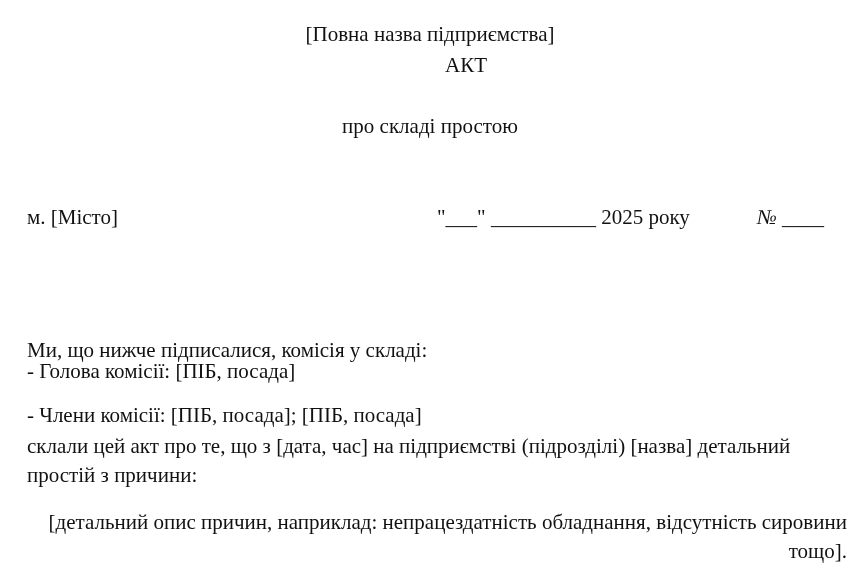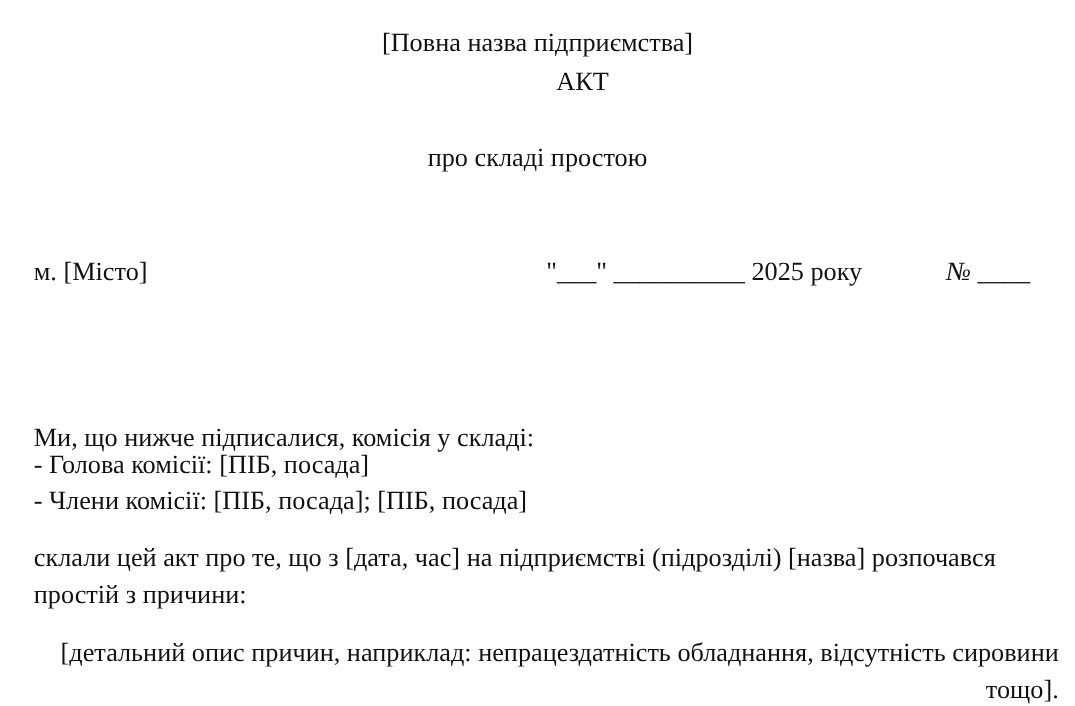--- a/index.html
+++ b/index.html
@@ -18,16 +18,16 @@
 <div class="line center" style="top:22px;">[Повна назва підприємства]</div>
 <div class="line center" style="top:53px;padding-left:36px;">АКТ</div>
 <div class="line center" style="top:114px;">про складі простою</div>
 
 <div class="line" style="left:27px; top:205px;text-align:center;">м. [Місто]</div>
 <div class="line" style="left:437px; top:205px;">"___" __________ 2025 року</div>
 <div class="line" style="left:757px; top:205px;font-style:italic;">№ ____</div>
 
 <div class="line" style="left:27px; top:297px;margin-top:41px;">Ми, що нижче підписалися, комісія у складі:</div>
 <div class="line" style="left:27px; top:343px;margin-top:16px;">- Голова комісії: [ПІБ, посада]</div>
-<div class="line" style="left:27px; top:388px;">- Члени комісії: [ПІБ, посада]; [ПІБ, посада]</div>
+<div class="line" style="left:27px; top:403px;">- Члени комісії: [ПІБ, посада]; [ПІБ, посада]</div>
 
-<div class="para" style="top:432px;">склали цей акт про те, що з [дата, час] на підприємстві (підрозділі) [назва] розпочався простій з причини:</div>
+<div class="para" style="top:432px;">склали цей акт про те, що з [дата, час] на підприємстві (підрозділі) [назва] детальний простій з причини:</div>
 <div class="para" style="top:508px;text-align:right;">[детальний опис причин, наприклад: непрацездатність обладнання, відсутність сировини тощо].</div>
 
 </body></html>

